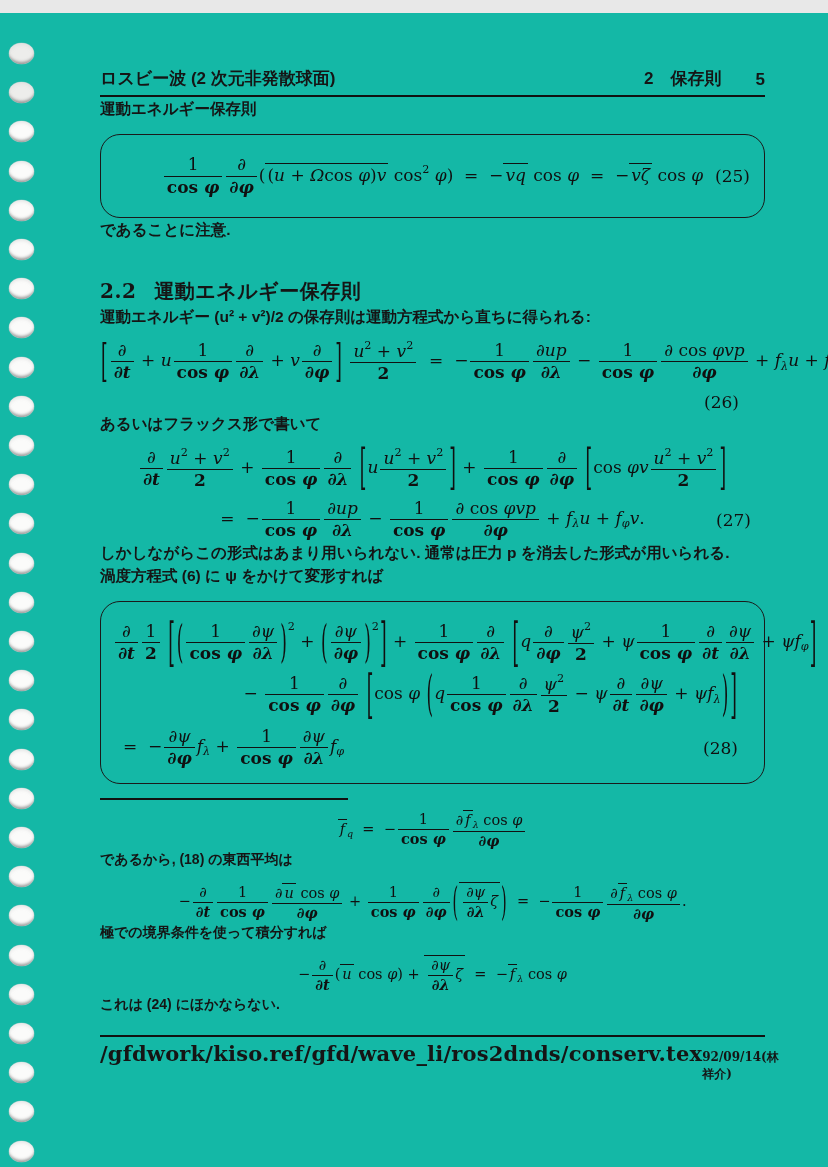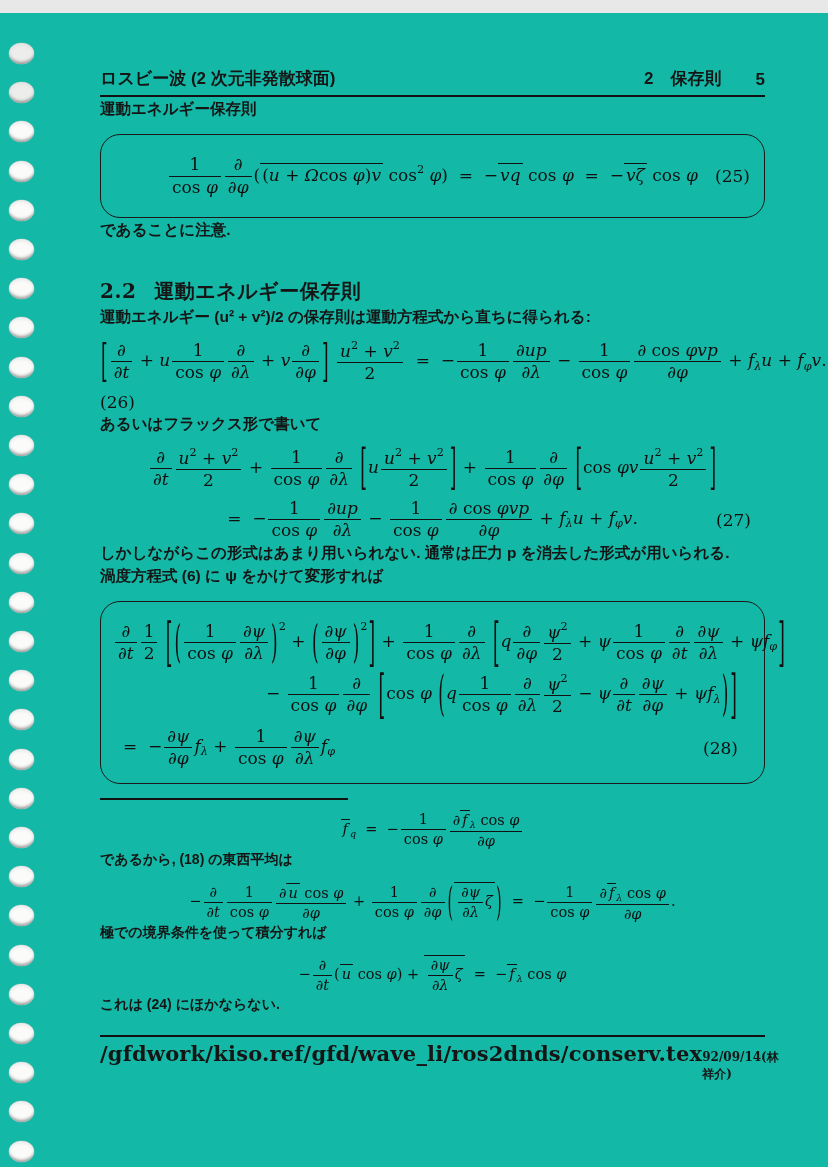--- a/index.html
+++ b/index.html
@@ -33,21 +33,21 @@
   h2.sec { margin:36px 0 0 0; font-size:20px; font-weight:800; letter-spacing:0.5px; }
   h2.sec .secnum { font-family:"DejaVu Serif",serif; margin-right:18px; }
 
   
   .math { font-family:"DejaVu Serif",serif; font-size:17px; color:#101010; }
   .eqrow { position:relative; text-align:center; white-space:pre; }
   .eqnum { font-style:normal; font-family:"DejaVu Serif",serif; }
   .eqnum.abs { position:absolute; right:14px; top:50%; transform:translateY(-50%); }
   .mf { display:inline-flex; flex-direction:column; vertical-align:middle; text-align:center; margin:0 2px; line-height:1.15; }
   .mfn { display:block; padding:0 3px 1px; }
-  .mfd { display:block; padding:1px 3px 0; border-top:1.4px solid #111; }
+  .mfd { display:block; padding:1px 3px 0; border-top:1.4px solid #111;font-weight:bold; }
   .mol { display:inline-block; border-top:1.4px solid #111; padding:1px 2px 0; }
   .msup { font-size:0.66em; vertical-align:0.7em; }
   .msub { font-size:0.66em; vertical-align:-0.3em; }
   .mrm { font-style:normal; white-space:pre; }
   .mit { font-style:italic; white-space:pre; }
   .mb { display:inline-block; vertical-align:middle; font-style:normal; transform:scaleY(var(--s,2)); margin:0 1px; line-height:1; }
 
   
   .eqbox {
     position:relative; margin-top:14px; border:1.8px solid #1a1a1a; border-radius:20px;
@@ -65,21 +65,21 @@
   .fn .math { font-size:14.5px; }
 
   
   .ftrule { border-top:2.6px solid #111; margin-top:20px; }
   .ftr { display:flex; justify-content:space-between; align-items:baseline; padding-top:4px; }
   .ftr .path { font-family:"DejaVu Serif",serif; font-weight:700; font-size:21px; letter-spacing:0.2px; }
   .ftr .date { font-size:12px; font-weight:600; font-family:"DejaVu Serif",serif; }
 
   .mt8{margin-top:8px}.mt10{margin-top:10px}.mt12{margin-top:12px}
   .mt14{margin-top:14px}.mt16{margin-top:16px}.mt26{margin-top:26px}
-  .right { padding-right:26px; }
+  .right { text-align:right; padding-right:26px; }
 </style>
 </head>
 <body>
 
 <div class="page">
   <div class="holes">
       <div class="hole" style="top: 30px; background: rgb(237, 237, 235);"></div>
       <div class="hole" style="top: 69.2px; background: rgb(237, 237, 235);"></div>
       <div class="hole" style="top: 108.4px;"></div>
       <div class="hole" style="top: 147.6px;"></div>

